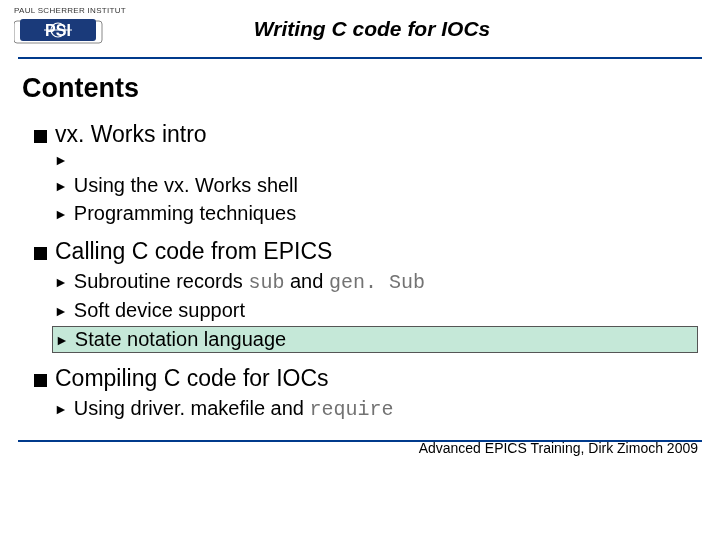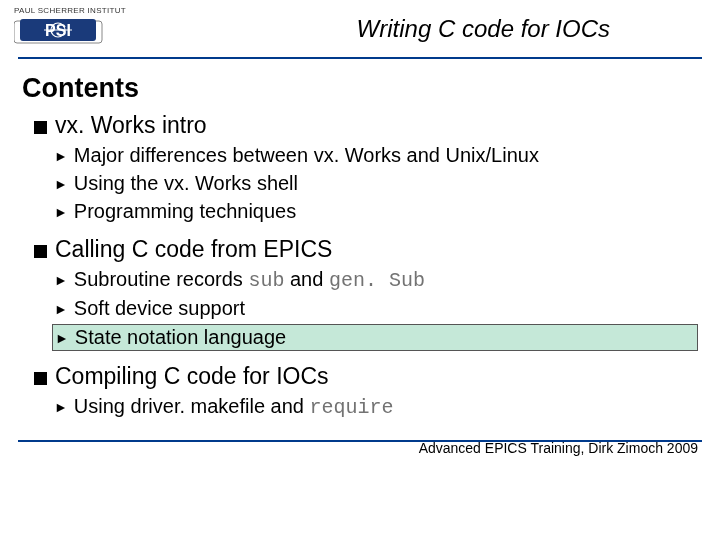--- a/index.html
+++ b/index.html
@@ -2,24 +2,24 @@
 <html><head>
 <meta charset="utf-8">
 <style>
   * { box-sizing: border-box; margin: 0; padding: 0; }
   html, body { width: 720px; height: 540px; font-family: Arial, Helvetica, sans-serif; background: #fff; }
   .slide { width: 720px; height: 476px; position: relative; padding: 0; }
   .header { display: flex; align-items: center; padding: 6px 20px 0 14px; }
   .logo { width: 120px; }
   .logo-top { font-size: 8px; letter-spacing: 0.3px; color: #333; font-family: "Arial Narrow", Arial, sans-serif; font-stretch: condensed; }
   .logo-box { margin-top: 2px; }
-  .title { flex: 1; text-align: right; font-style: italic; font-weight: normal; font-size: 24px; color: #000; padding-right: 90px; }
+  .title { flex: 1; text-align: center; font-style: italic; font-weight: bold; font-size: 21px; color: #000; padding-right: 90px; }
   .rule { margin: 6px 18px 0 18px; border: 0; border-top: 2px solid #003a8c; }
   .body { padding: 14px 22px 0 22px; }
-  .h2 { font-size: 27px; font-weight: bold; margin-bottom: 8px; }
+  .h2 { font-size: 27px; font-weight: bold; margin-bottom: 17px; }
   .l1 { display: flex; align-items: baseline; font-size: 23px; margin: 6px 0 4px 12px; }
   .sq { width: 13px; height: 13px; background: #000; display: inline-block; margin-right: 8px; position: relative; top: 1px; flex-shrink: 0; }
   .subs { margin: 2px 0 12px 30px; }
   .l2 { display: flex; align-items: baseline; font-size: 20px; margin: 3px 0; padding: 1px 2px; }
   .tri { display: inline-block; margin-right: 6px; font-size: 14px; position: relative; top: -1px; flex-shrink: 0; }
   .code { font-family: "Courier New", monospace; color: #737373; font-size: 20px; }
   .hl { background: #c5e8d8; border: 1px solid #555; }
   .footer-rule { position: absolute; left: 18px; right: 18px; bottom: 34px; border: 0; border-top: 2px solid #003a8c; }
   .footer { position: absolute; right: 22px; bottom: 20px; font-size: 14px; }
 </style>
@@ -49,21 +49,20 @@
   <div class="body">
     <div class="h2">Contents</div>
 
     <div class="l1">
       <span class="sq"></span>
       <span>vx. Works intro</span>
     </div>
     <div class="subs">
       <div class="l2">
         <span class="tri">►</span>
-        <span>Major differences between vx. Works and Unix/Linux</span>
       </div>
       <div class="l2">
         <span class="tri">►</span>
         <span>Using the vx. Works shell</span>
       </div>
       <div class="l2">
         <span class="tri">►</span>
         <span>Programming techniques</span>
       </div>
     </div>

